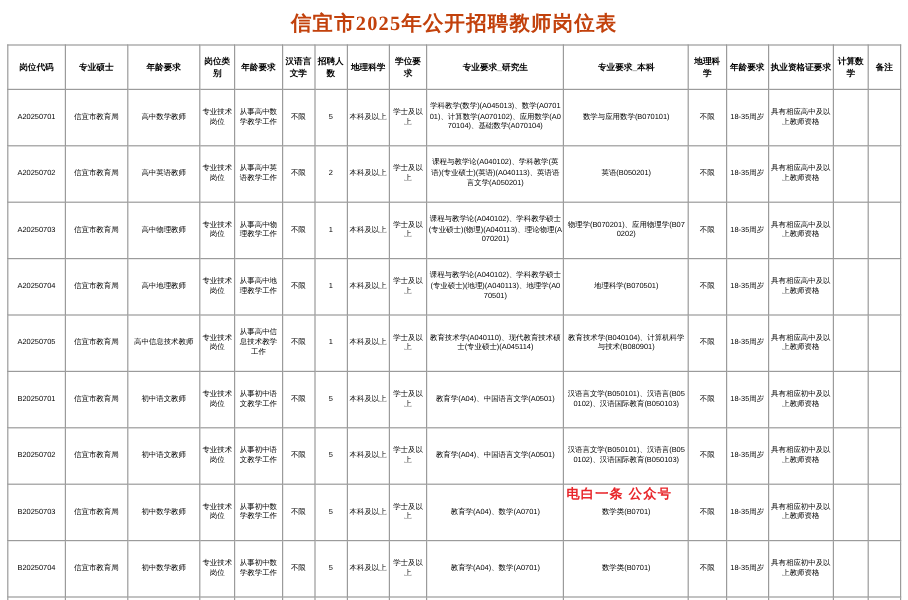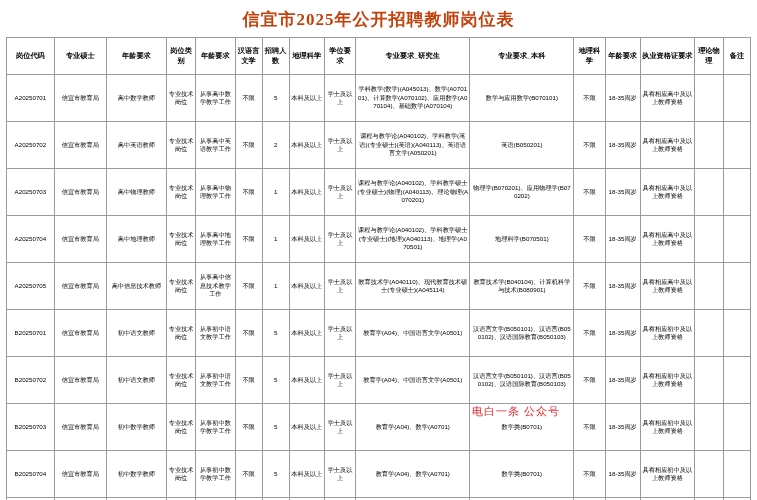--- a/index.html
+++ b/index.html
@@ -58,21 +58,21 @@
   .c12{width:34px;}
   .c13{width:52px;}
   .c14{width:28px;}
   .c15{width:26px;}
   .watermark{
     position:absolute;
     left:472px;
     top:404px;
     color:#e8262b;
     font-size:11px;
-    font-weight:normal;
+    font-weight:bold;
     letter-spacing:1px;
     font-family:"Liberation Sans","DejaVu Sans",sans-serif;
     white-space:nowrap;
   }
 </style>
 </head>
 <body>
 
 <div class="page">
 
@@ -106,21 +106,21 @@
         <th>年龄要求</th>
         <th>汉语言文学</th>
         <th>招聘人数</th>
         <th>地理科学</th>
         <th>学位要求</th>
         <th>专业要求_研究生</th>
         <th>专业要求_本科</th>
         <th>地理科学</th>
         <th>年龄要求</th>
         <th>执业资格证要求</th>
-        <th>理论物理</th>
+        <th>计算数学</th>
         <th>备注</th>
       </tr>
     </thead>
     <tbody>
         <tr>
           <td class="c0">A20250701</td>
           <td class="c1">信宜市教育局</td>
           <td class="c2">高中数学教师</td>
           <td class="c3">专业技术岗位</td>
           <td class="c4">从事高中数学教学工作</td>

